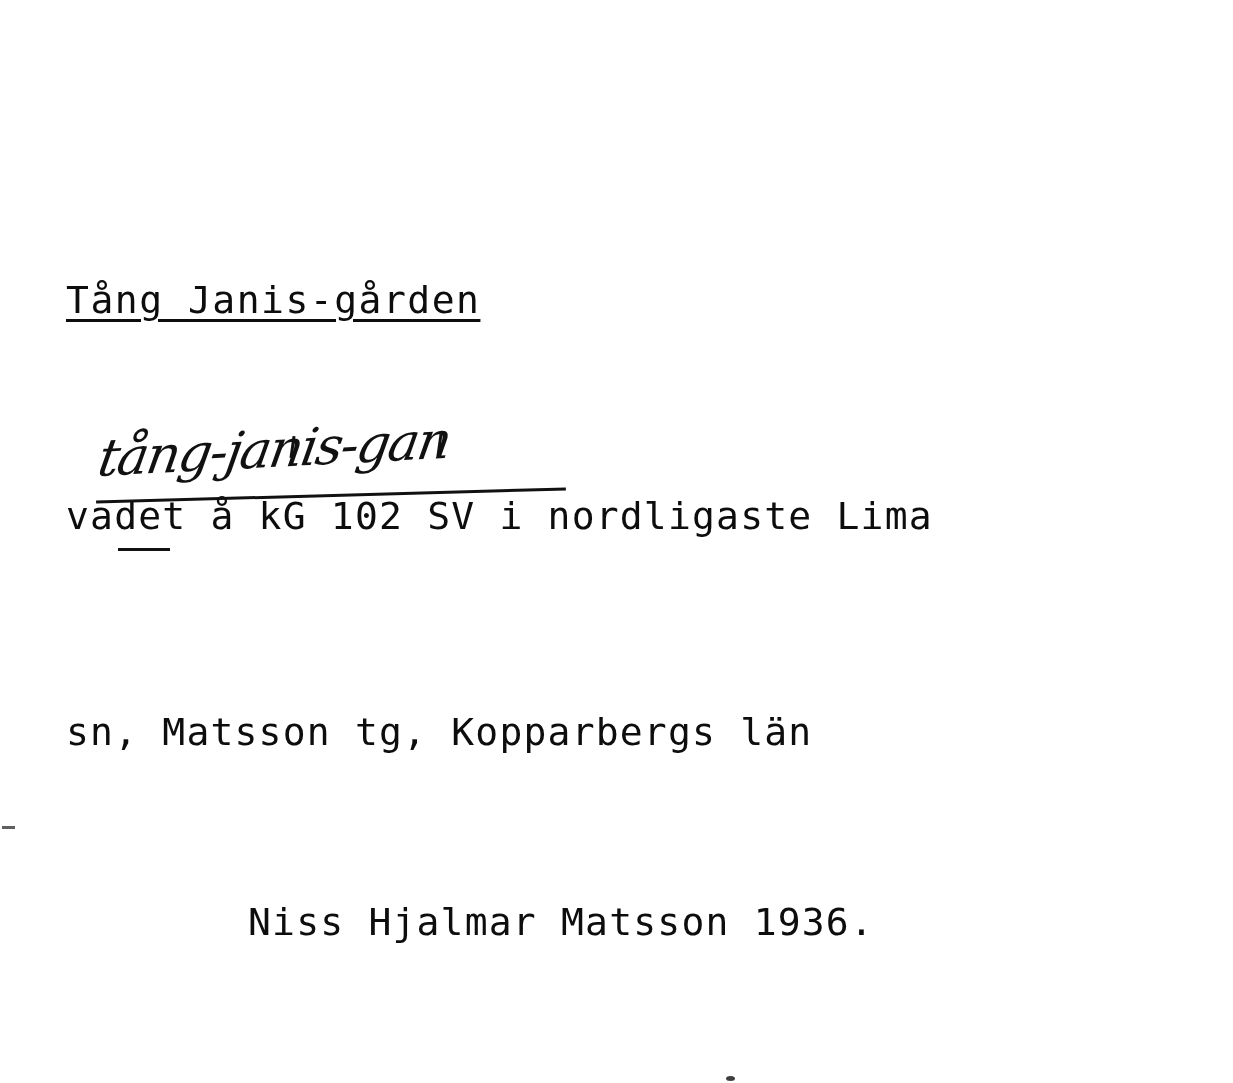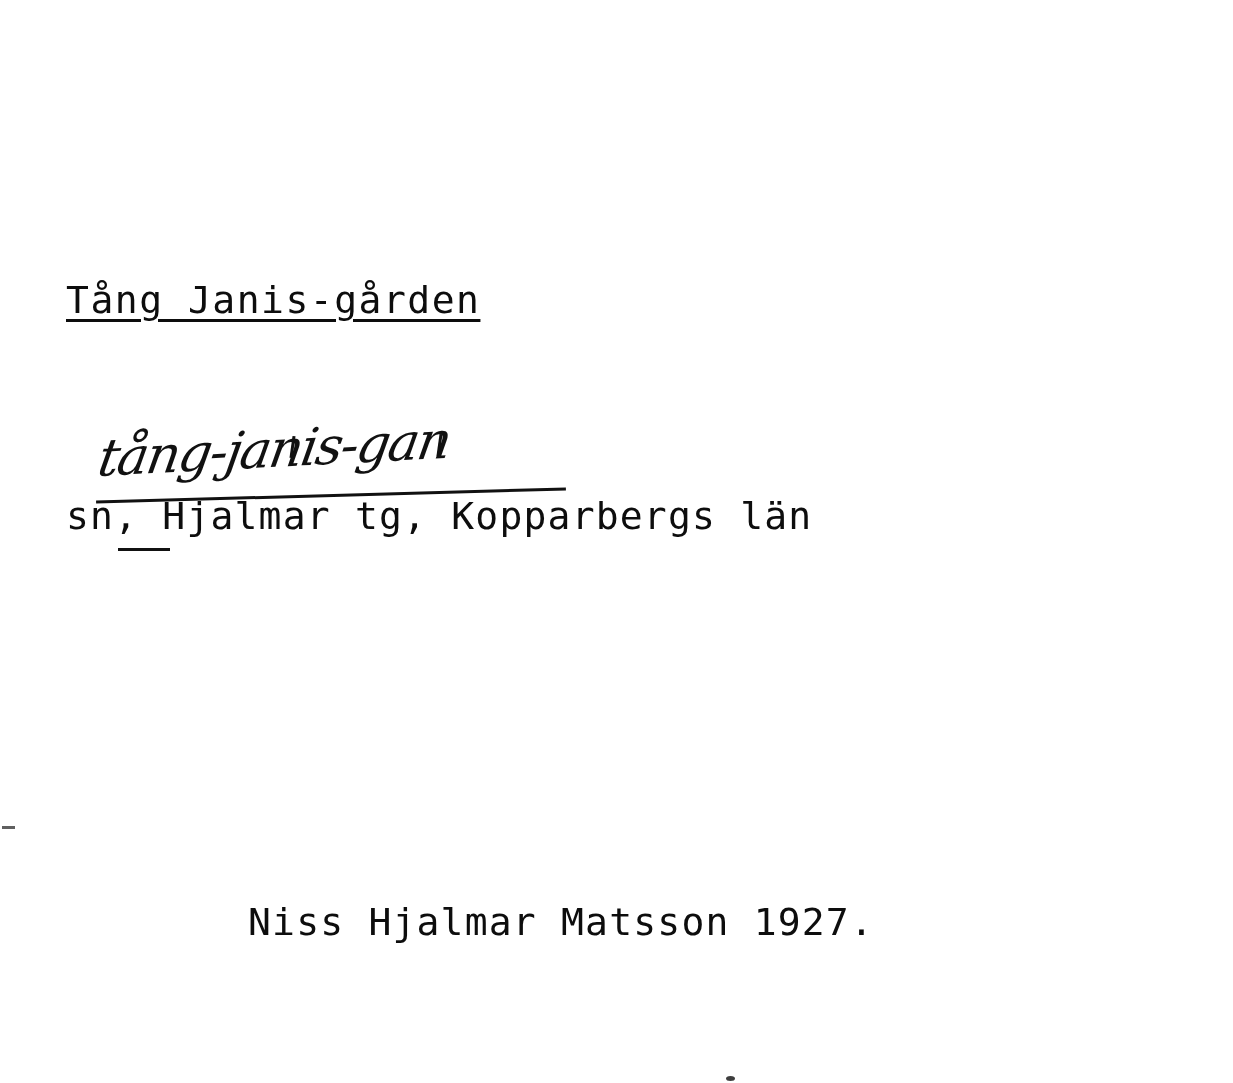--- a/index.html
+++ b/index.html
@@ -158,31 +158,32 @@
 <div id="page">
 
   <div class="edge-line-outer"></div>
   <div class="edge-line-inner"></div>
   <div class="edge-line-faint"></div>
   <div class="speck-left"></div>
   <div class="speck-bottom"></div>
 
   <div class="typed">
     <div class="line title">Tång Janis-gården</div>
-    <div class="line">sn, Hjalmar tg, Kopparbergs län</div>
+    <div class="line">vadet å kG 102 SV i nordligaste Lima</div>
+    <div class="line">sn, Matsson tg, Kopparbergs län</div>
     
     
     
     
   </div>
 
   <div class="handwriting">
     <div class="hw-text">tång-janis-gan</div>
     <div class="hw-underline"></div>
     <div class="hw-tick t1"></div>
     <div class="hw-tick t2"></div>
   </div>
 
   <div class="artifact-bar"></div>
 
-  <div class="signature">Niss Hjalmar Matsson 1927.</div>
+  <div class="signature">Niss Hjalmar Matsson 1936.</div>
 
 </div>
 
 </body></html>

